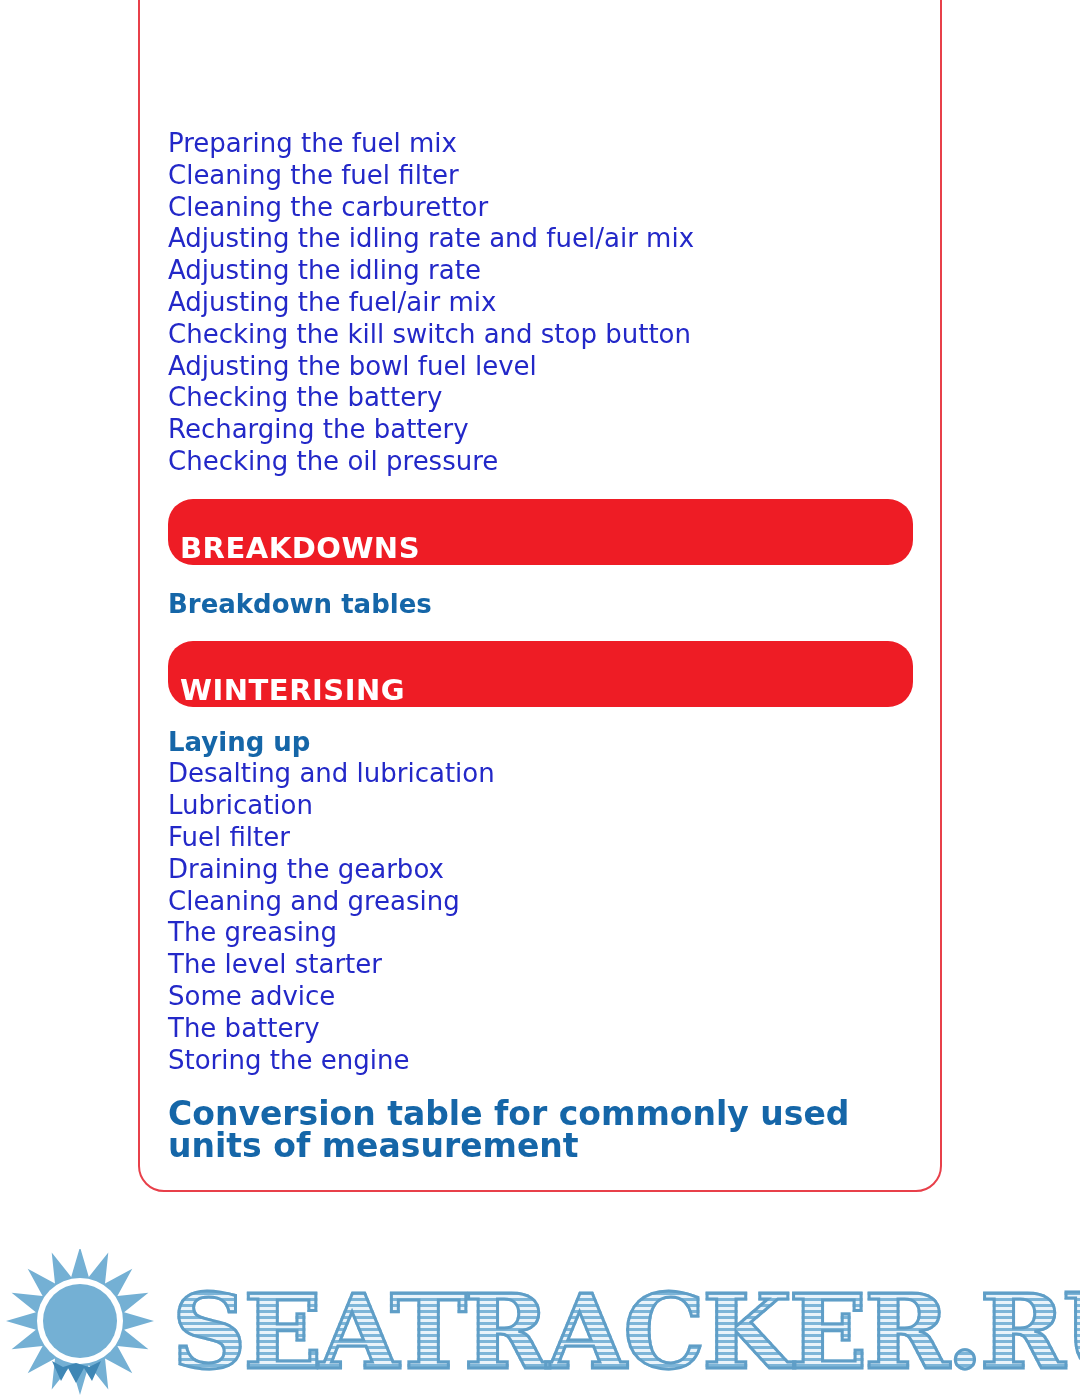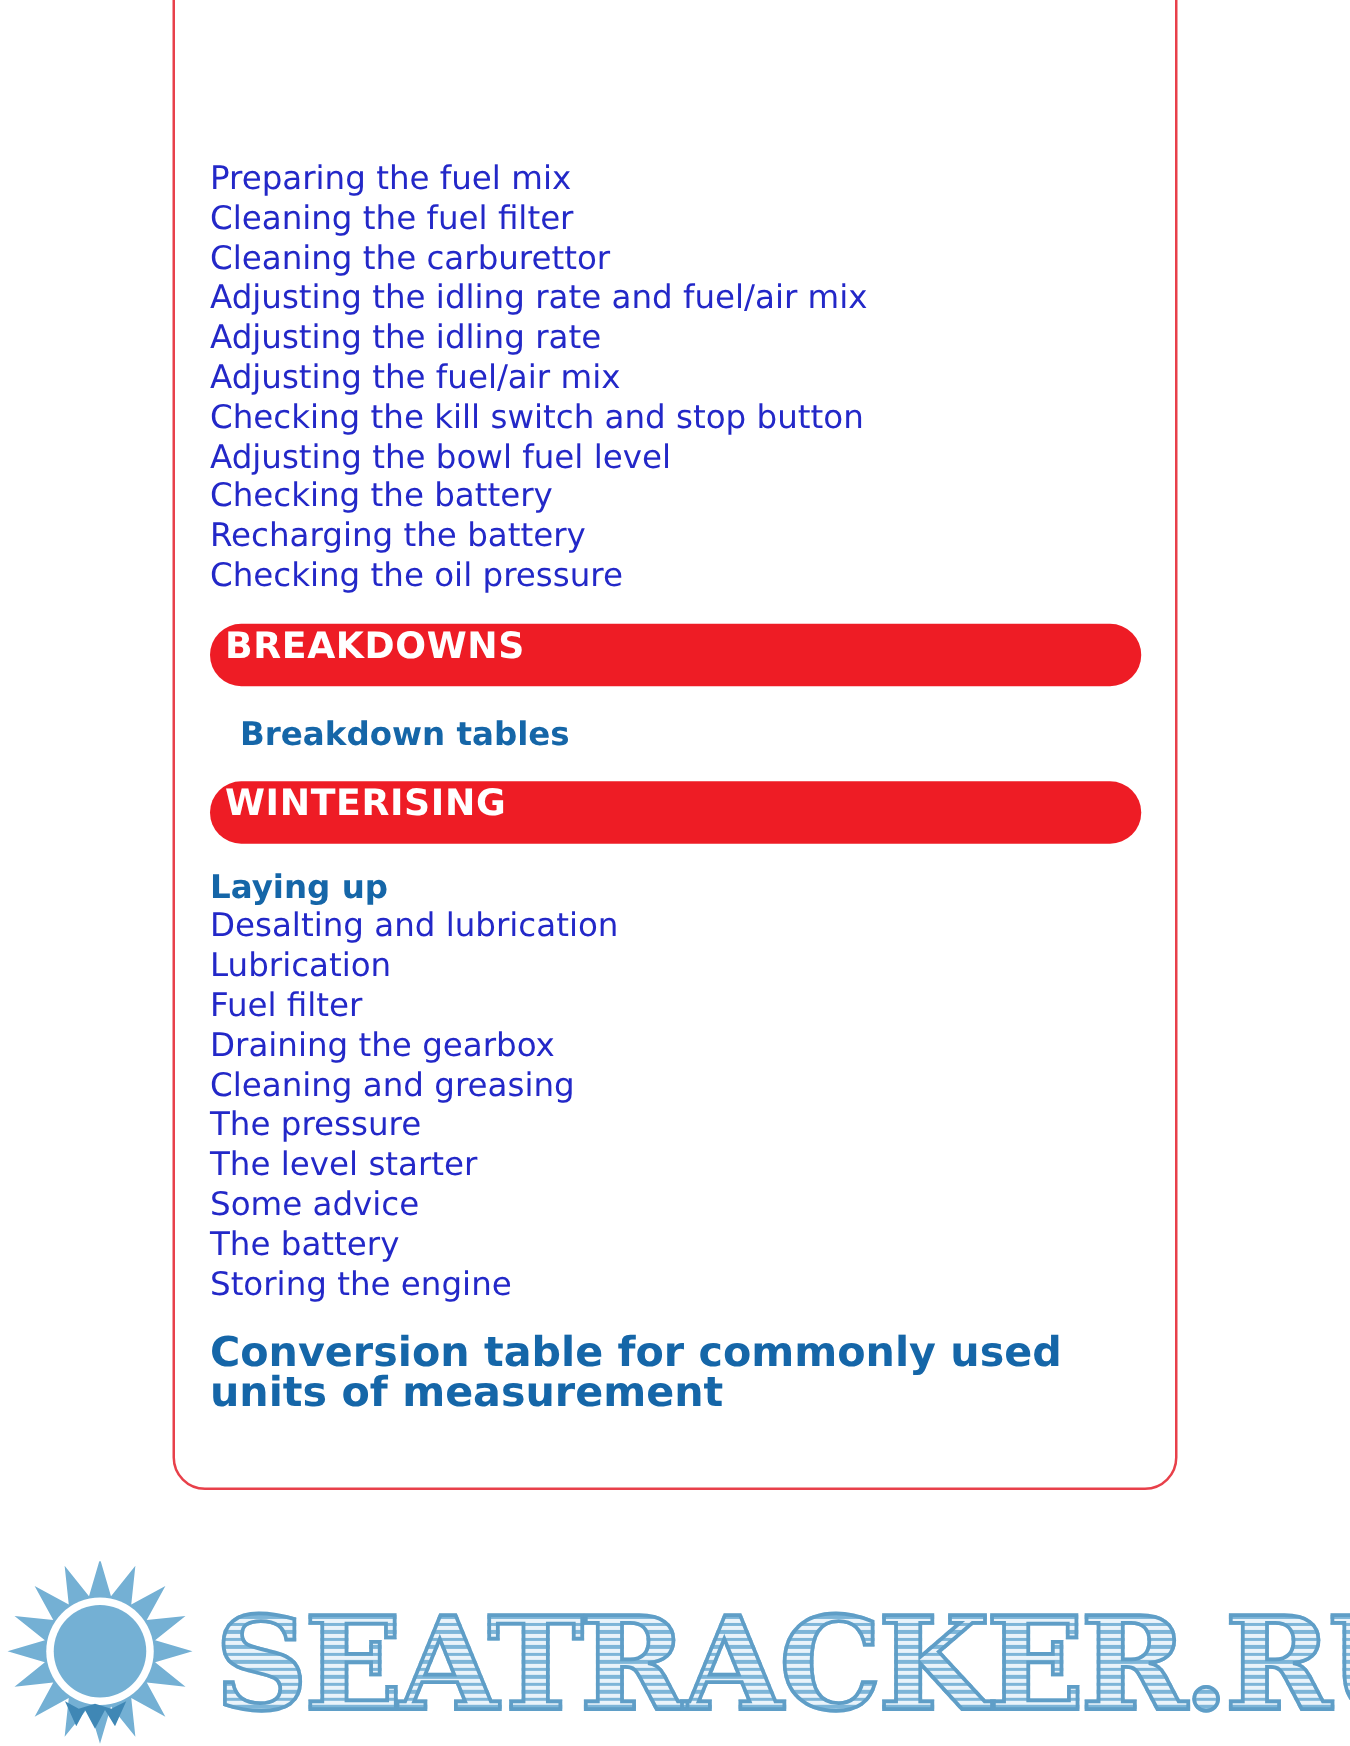--- a/index.html
+++ b/index.html
@@ -27,36 +27,36 @@
     color:#2328c8;
     text-decoration:none;
     cursor:pointer;
     white-space:nowrap;
   }
   .bold-blue{
     color:#1566a8;
     font-weight:bold;
   }
   .banner{
-    height:50px;
+    height:66px;
     border-radius:25px;
     background:#ee1c25;
     display:flex;
-    align-items:flex-start;
+    align-items:flex-end;
     padding-left:12px;
     box-sizing:border-box;
   }
   .banner span{
     color:#ffffff;
     font-weight:bold;
     font-size:29px;
     letter-spacing:0.5px;
   }
   .banner.breakdowns{margin-top:21px;}
-  .mt-link{margin-top:24px;margin-left:24px;}
+  .mt-link{margin-top:24px;}
   .banner.winterising{margin-top:20px;}
   .laying-up{margin-top:20px;}
   .conversion{
     margin-top:22px;
     font-size:33px;
     line-height:32px;
     font-weight:bold;
     color:#1566a8;
     max-width:700px;
   }
@@ -118,21 +118,21 @@
   </div>
 
   <a class="toc-link bold-blue laying-up">Laying up</a>
 
   <div>
     <a class="toc-link">Desalting and lubrication</a>
     <a class="toc-link">Lubrication</a>
     <a class="toc-link">Fuel filter</a>
     <a class="toc-link">Draining the gearbox</a>
     <a class="toc-link">Cleaning and greasing</a>
-    <a class="toc-link">The pressure</a>
+    <a class="toc-link">The greasing</a>
     <a class="toc-link">The level starter</a>
     <a class="toc-link">Some advice</a>
     <a class="toc-link">The battery</a>
     <a class="toc-link">Storing the engine</a>
   </div>
 
   <div class="conversion">Conversion table for commonly used units of measurement</div>
 
 </div>
 

